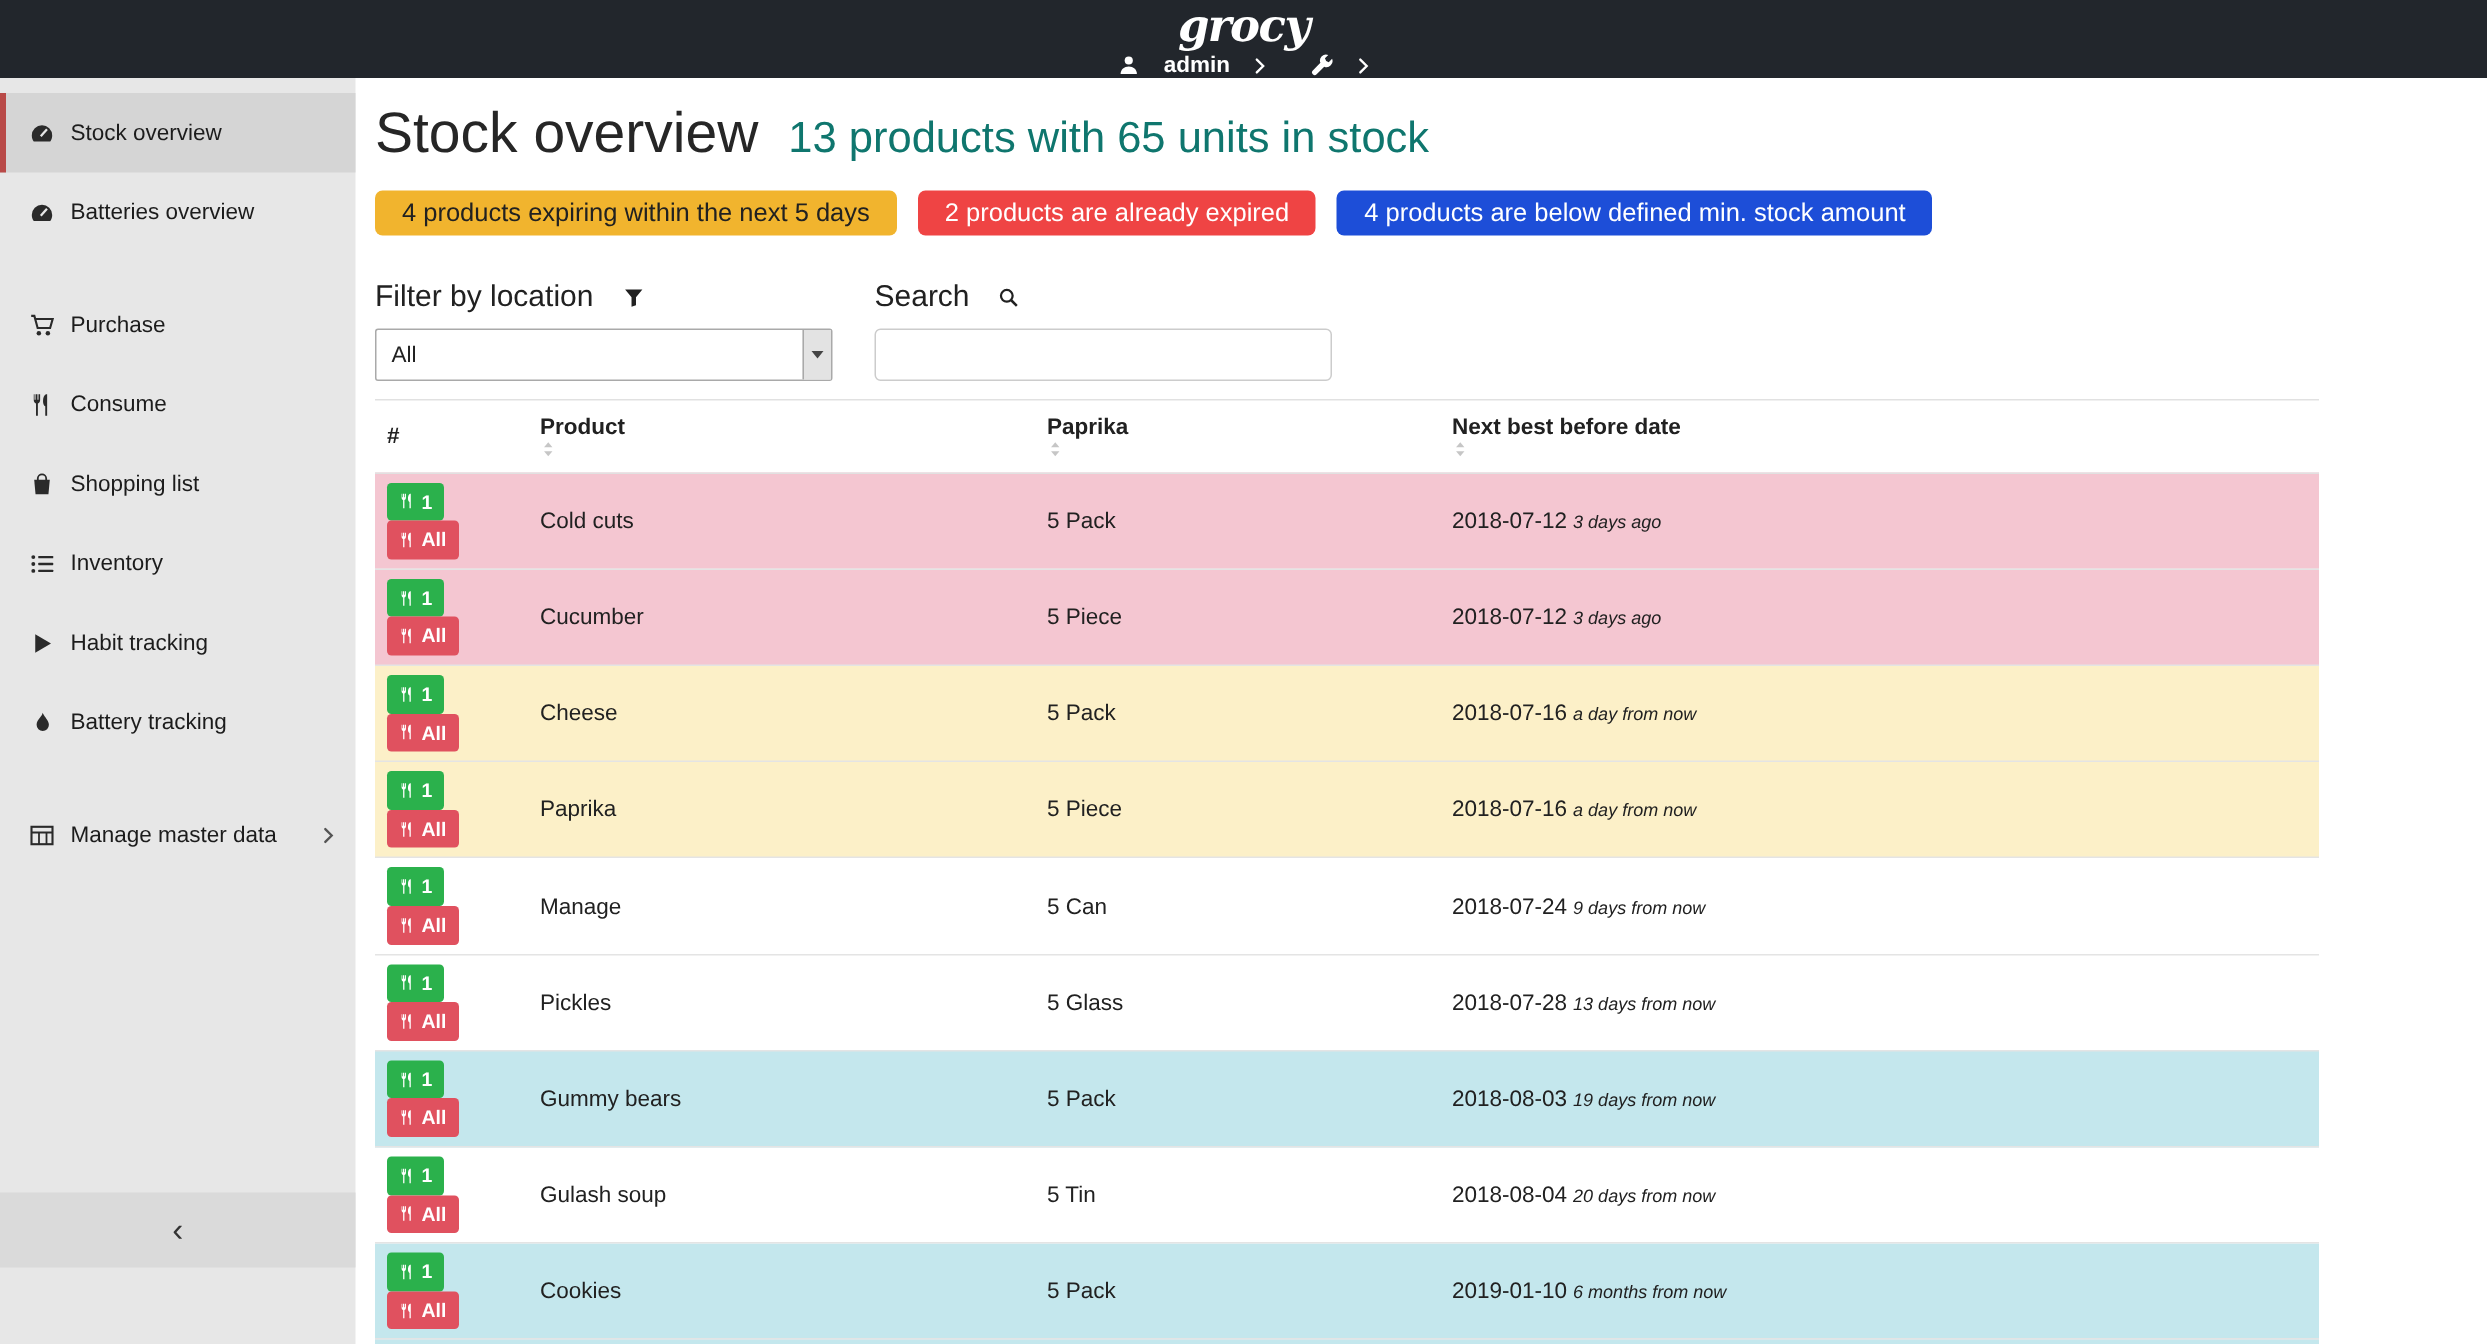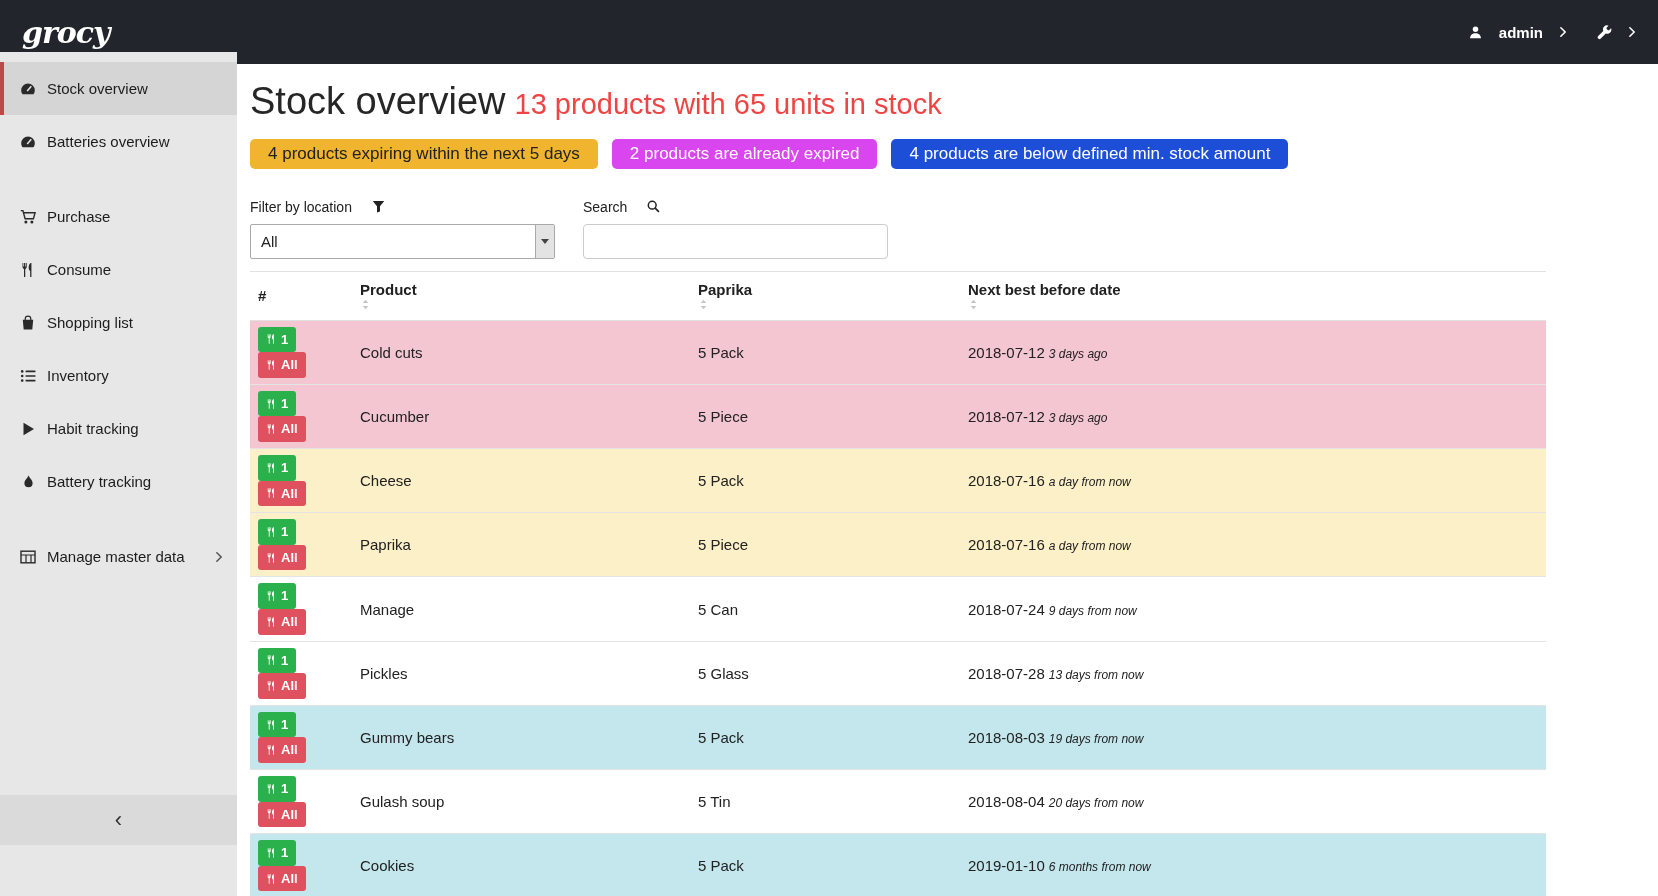--- a/index.html
+++ b/index.html
@@ -5,23 +5,24 @@
   * { margin:0; padding:0; box-sizing:border-box; }
   html,body { width:1658px; height:896px; }
   body {
     font-family:"Liberation Sans", sans-serif;
     background:#fff; color:#212121;
     position:relative; overflow:hidden;
   }
 
   
   .topbar {
-    height:64px; background:var(--topbar-bg, #22262c);
+    height:52px; background:var(--topbar-bg, #22262c);
     display:flex; align-items:center; justify-content:space-between;
     padding:0 22px;
+    flex-direction:column;
   }
   .logo {
     font-family:"DejaVu Serif", serif;
     font-size:30px; font-weight:700; font-style:italic;
     color:#fff; letter-spacing:-1px; cursor:pointer;
   }
   .topbar-right { display:flex; align-items:center; gap:30px; color:#fff; }
   .tb-menu { display:flex; align-items:center; gap:16px; font-size:15px; font-weight:700; cursor:pointer; color:#fff; }
 
   
@@ -51,30 +52,30 @@
   .nav-chevron { margin-left:auto; color:#555; }
   .sidebar-collapse {
     position:absolute; left:0; right:0; bottom:51px; height:50px;
     background:#dadada; display:flex; align-items:center; justify-content:center;
     font-size:22px; color:#333; cursor:pointer; user-select:none;
   }
 
   
   .main { margin-left:237px; padding:16px 112px 20px 13px; }
   h1.page-title { font-size:38px; font-weight:500; color:#262626; line-height:1.15; }
-  h1.page-title .subtitle { font-size:29px; font-weight:400; color:#ef4444; margin-left:9px; }
+  h1.page-title .subtitle { font-size:29px; font-weight:400; color:#0f766e; margin-left:20px; }
 
   .alerts { display:flex; gap:14px; margin-top:15px; }
   .alert-btn {
     border:none; border-radius:5px; padding:5px 18px;
     font-size:17px; font-family:inherit; cursor:pointer; white-space:nowrap;
   }
 
   .filters { display:flex; gap:28px; margin-top:30px; }
-  .filter-label { font-size:14px; color:#212121; margin-bottom:9px; display:flex; align-items:center; gap:20px; }
+  .filter-label { font-size:20px; color:#212121; margin-bottom:9px; display:flex; align-items:center; gap:20px; }
   .select {
     width:305px; height:35px; background:#fff;
     border:1px solid #a9a9a9; border-radius:2px;
     display:flex; align-items:center; justify-content:space-between;
     padding-left:10px; font-size:15px; cursor:pointer;
   }
   .select-btn {
     width:19px; align-self:stretch; background:#e3e3e3;
     border-left:1px solid #a9a9a9;
     display:flex; align-items:center; justify-content:center;
@@ -239,21 +240,21 @@
   </div>
 </aside>
 
 <main class="main">
   <h1 class="page-title">
     <span>Stock overview</span><span class="subtitle">13 products with 65 units in stock</span>
   </h1>
 
   <div class="alerts">
     <button class="alert-btn" style="background: rgb(241, 180, 46); color: rgb(33, 33, 33);">4 products expiring within the next 5 days</button>
-    <button class="alert-btn" style="background: #d946ef; color: rgb(255, 255, 255);">2 products are already expired</button>
+    <button class="alert-btn" style="background: #ef4444; color: rgb(255, 255, 255);">2 products are already expired</button>
     <button class="alert-btn" style="background: #1d4ed8; color: rgb(255, 255, 255);">4 products are below defined min. stock amount</button>
   </div>
 
   <div class="filters">
     <div class="filter-group">
       <div class="filter-label">
         <span>Filter by location</span>
         <span class="icon label-icon">
             <svg viewBox="0 0 14 14" fill="currentColor">
               <path d="M.8 1h12.4L8.6 6.6v5.8l-3.2 1V6.6z"></path>

